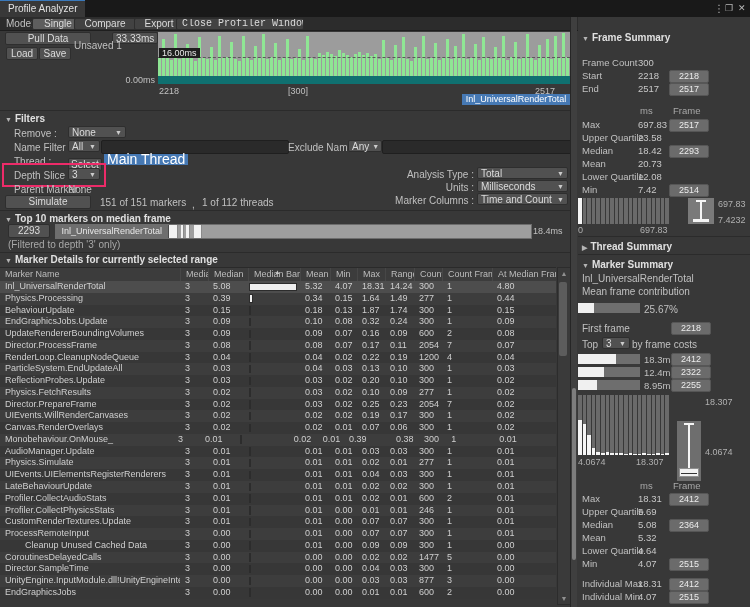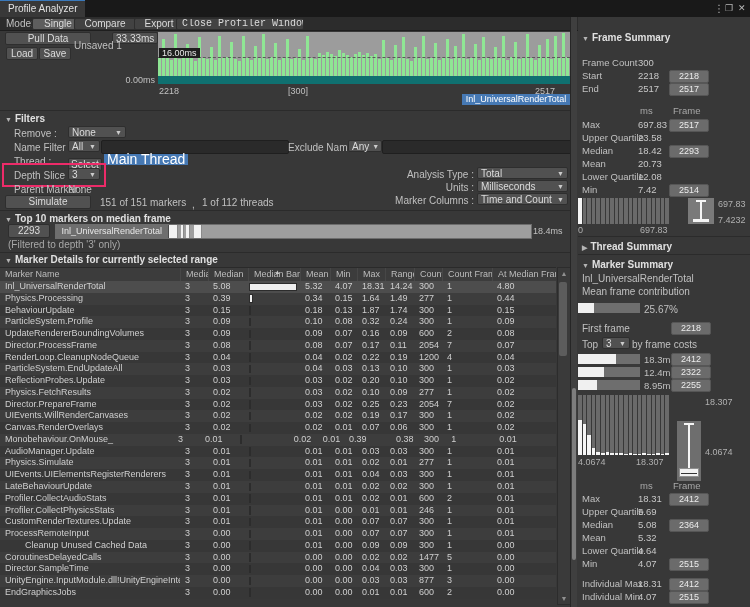--- a/index.html
+++ b/index.html
@@ -353,21 +353,21 @@
         </div>
         <div class="tcell" style="width: 30px;">0.18</div>
         <div class="tcell" style="width: 27px;">0.13</div>
         <div class="tcell" style="width: 28px;">1.87</div>
         <div class="tcell" style="width: 29px;">1.74</div>
         <div class="tcell" style="width: 28px;">300</div>
         <div class="tcell" style="width: 50px;">1</div>
         <div class="tcell" style="width: 64px;">0.15</div>
       </div>
       <div class="trow alt">
-        <div class="tcell" style="width: 180px;">ParticleSystem.Profile</div>
+        <div class="tcell" style="width: 180px;">EndGraphicsJobs.Update</div>
         <div class="tcell" style="width: 28px;">3</div>
         <div class="tcell" style="width: 40px;">0.09</div>
         <div class="tcell" style="width: 52px;">
           <div class="mbar" style="width: 1px;"></div>
         </div>
         <div class="tcell" style="width: 30px;">0.10</div>
         <div class="tcell" style="width: 27px;">0.08</div>
         <div class="tcell" style="width: 28px;">0.32</div>
         <div class="tcell" style="width: 29px;">0.24</div>
         <div class="tcell" style="width: 28px;">300</div>

